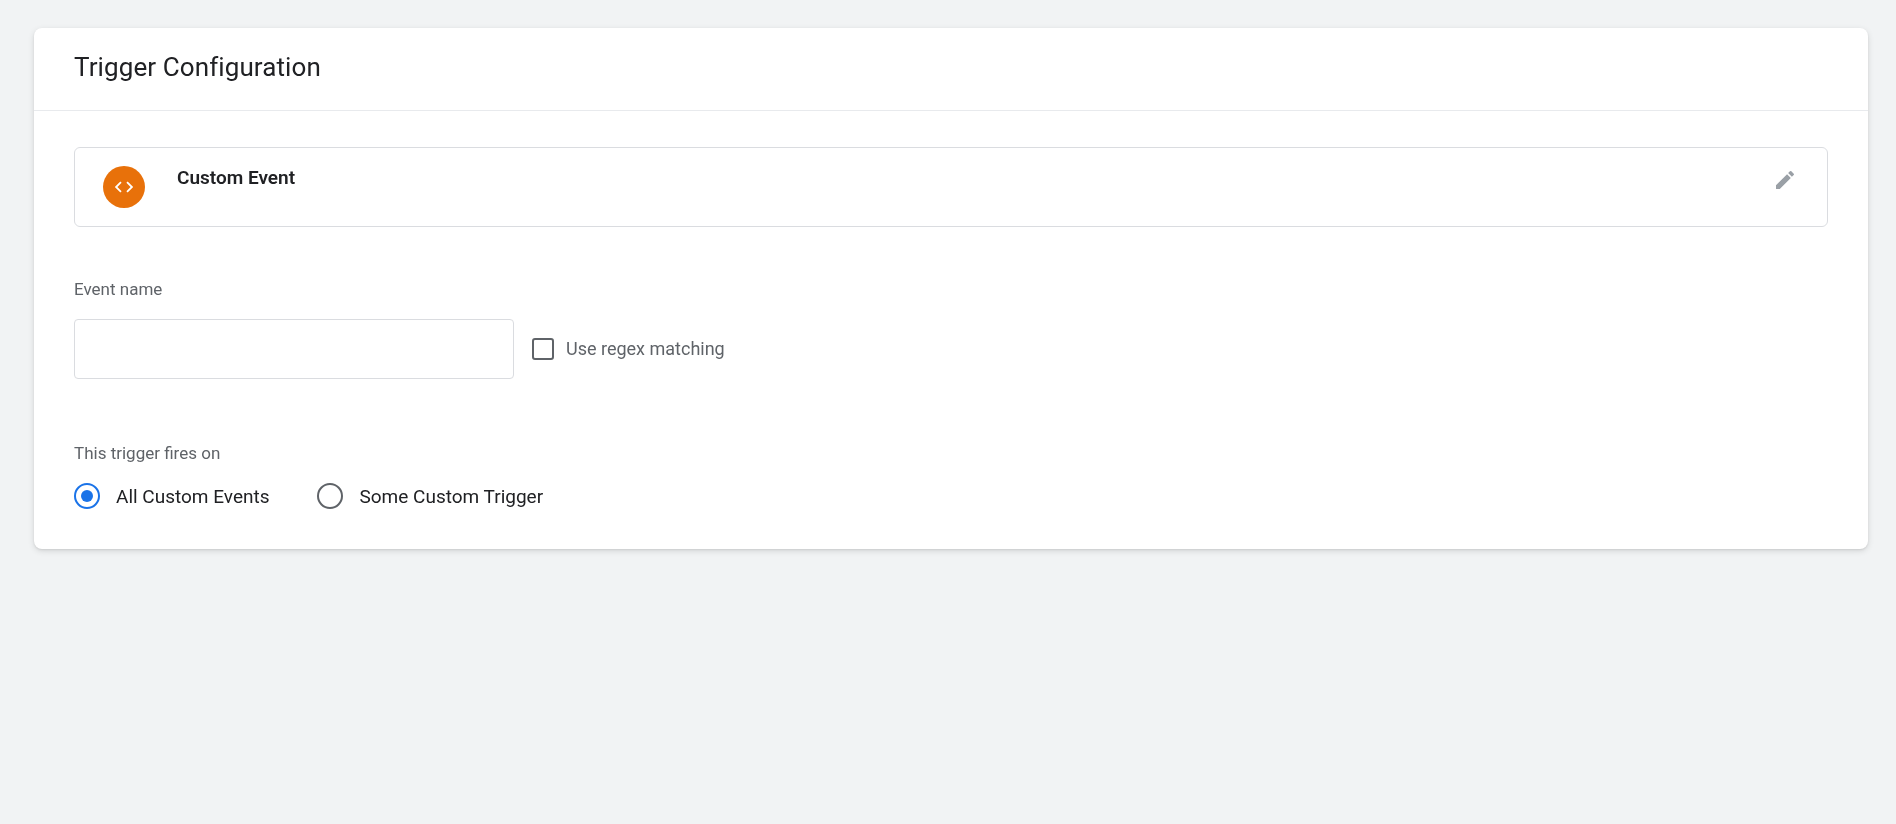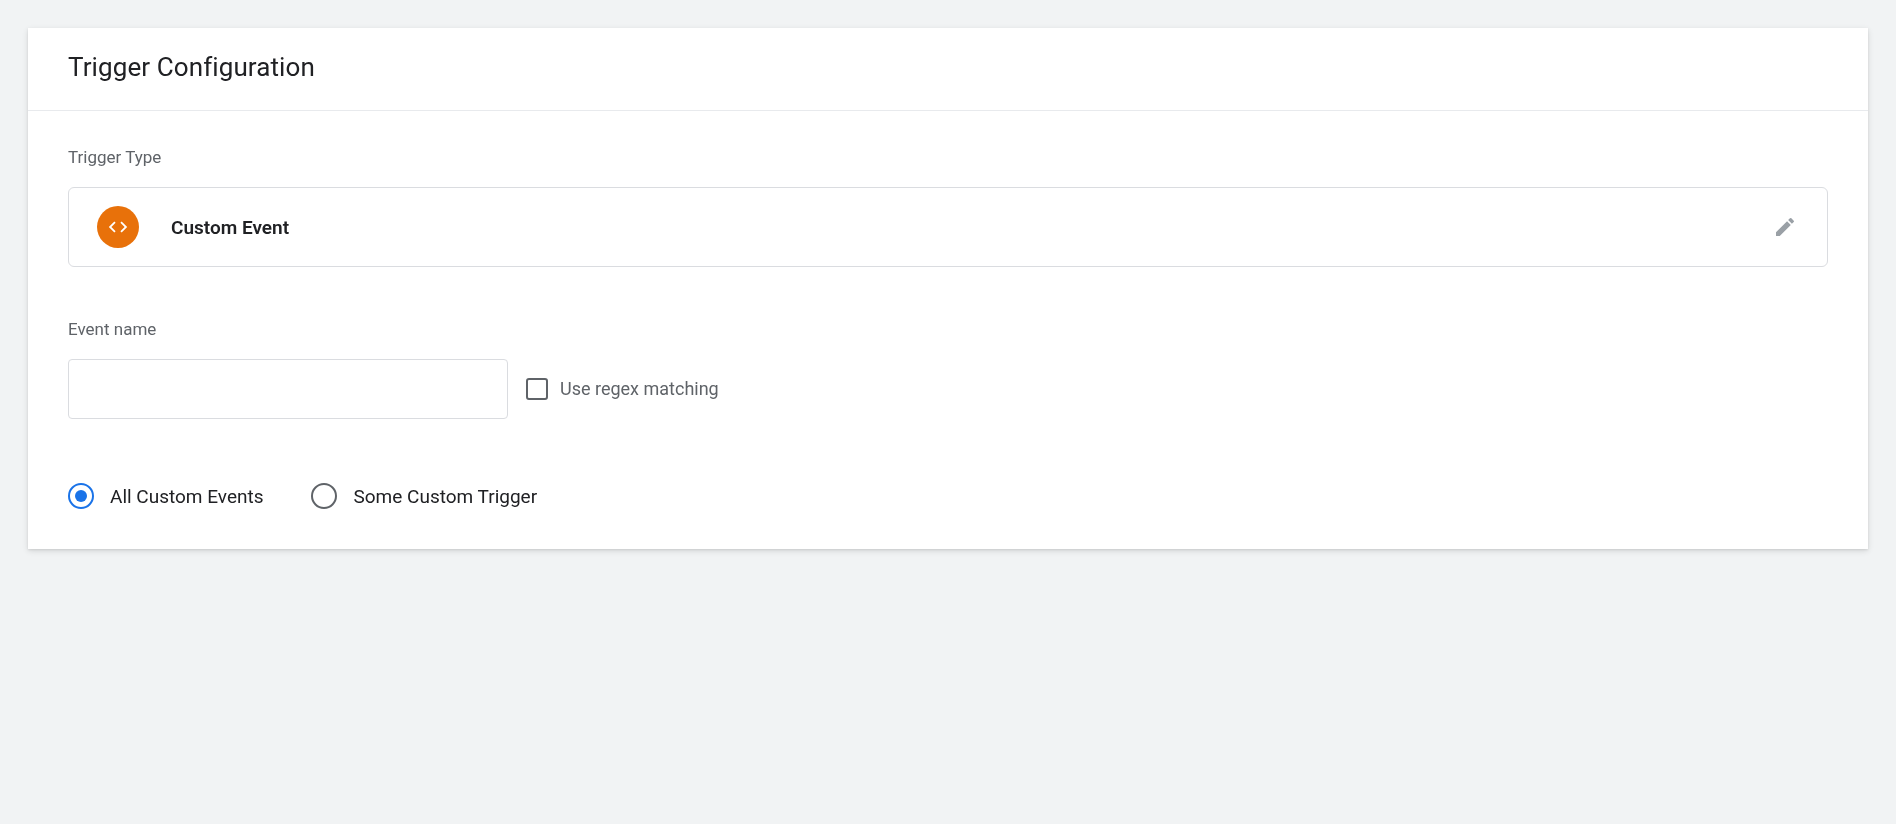--- a/index.html
+++ b/index.html
@@ -7,23 +7,24 @@
       margin: 0;
       padding: 0;
     }
     body {
       font-family: 'Google Sans', Roboto, Arial, sans-serif;
       background: #f1f3f4;
       padding: 28px;
     }
     .card {
       background: #fff;
-      border-radius: 0;
+      border-radius: 8px;
       box-shadow: 0 2px 6px rgba(0,0,0,0.12), 0 1px 2px rgba(0,0,0,0.08);
       overflow: hidden;
+      margin-left: 6px;
     }
     .card-header {
       padding: 24px 40px 28px 40px;
       border-bottom: 1px solid #e8eaed;
     }
     .card-title {
       font-size: 26px;
       font-weight: 400;
       color: #202124;
       letter-spacing: 0.1px;
@@ -33,21 +34,21 @@
     }
     .section-label {
       font-size: 17px;
       color: #5f6368;
       font-weight: 400;
       margin-bottom: 20px;
       display: block;
     }
     .trigger-type-row {
       display: flex;
-      align-items: center;
+      align-items: flex-start;
       border: 1px solid #dadce0;
       border-radius: 6px;
       padding: 18px 28px;
       margin-bottom: 52px;
       cursor: pointer;
     }
     .trigger-icon {
       width: 42px;
       height: 42px;
       border-radius: 50%;
@@ -166,21 +167,20 @@
   </style>
 </head>
 <body>
 
 <div class="card">
   <div class="card-header">
     <h2 class="card-title">Trigger Configuration</h2>
   </div>
   <div class="card-body">
 
-    <span class="section-label">Trigger Type</span>
     <div class="trigger-type-row">
       <span class="trigger-icon">
         <svg viewBox="0 0 24 24">
             <path d="M9.4 16.6L4.8 12l4.6-4.6L8 6l-6 6 6 6 1.4-1.4zm5.2 0l4.6-4.6-4.6-4.6L16 6l6 6-6 6-1.4-1.4z"></path>
           </svg>
       </span>
       <span class="trigger-type-name">Custom Event</span>
       <span class="edit-icon">
         <svg viewBox="0 0 24 24">
             <path d="M3 17.25V21h3.75L17.81 9.94l-3.75-3.75L3 17.25zM20.71 7.04a1 1 0 0 0 0-1.41l-2.34-2.34a1 1 0 0 0-1.41 0l-1.83 1.83 3.75 3.75 1.83-1.83z"></path>
@@ -190,20 +190,21 @@
 
     <span class="section-label">Event name</span>
     <div class="event-name-row">
       <input type="text" class="text-input" value="" style="">
       <label class="checkbox-wrap">
         <span class="checkbox-box"></span>
         <span class="checkbox-label">Use regex matching</span>
       </label>
     </div>
 
+    <span class="section-label">This trigger fires on</span>
     <div class="radio-row">
       <label class="radio-option">
         <span class="radio-outer selected"></span>
         <span class="radio-label">All Custom Events</span>
       </label>
       <label class="radio-option">
         <span class="radio-outer"></span>
         <span class="radio-label">Some Custom Trigger</span>
       </label>
     </div>

